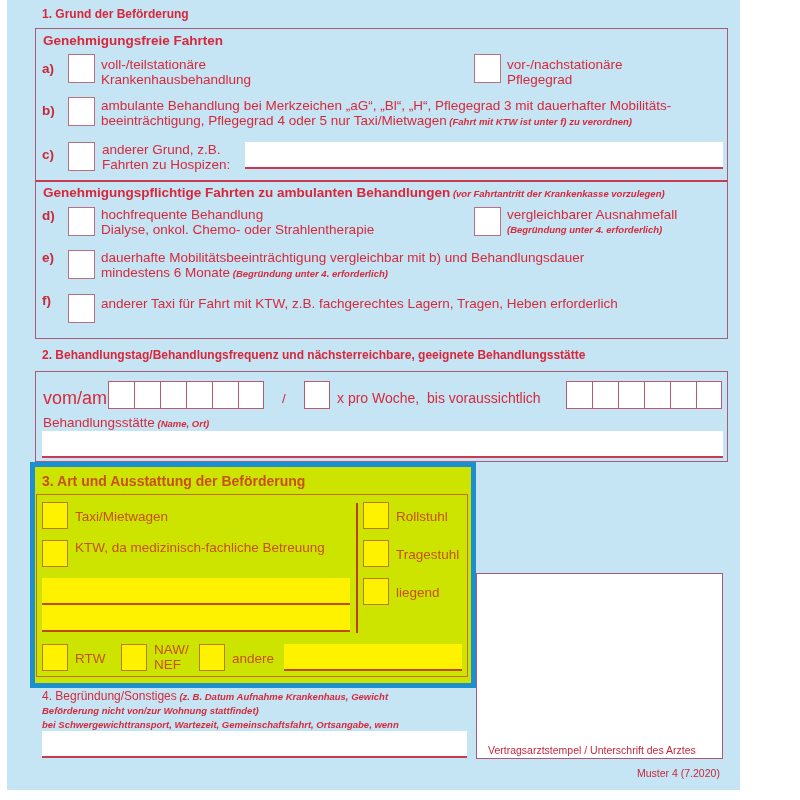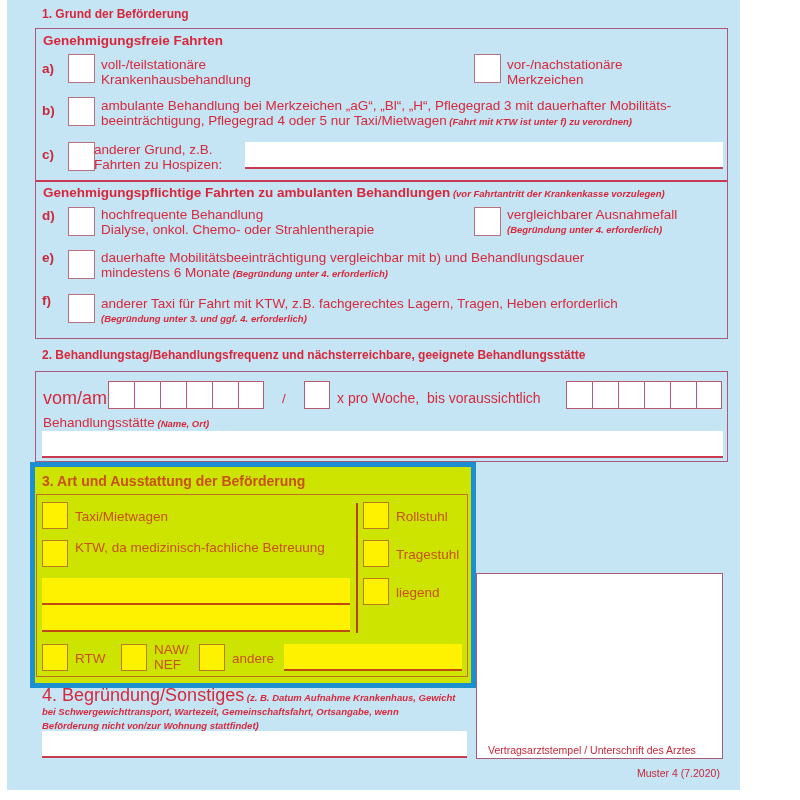--- a/index.html
+++ b/index.html
@@ -47,33 +47,33 @@
 
 <div class="abs lbl" style="left:42px; top:61px;">a)</div>
 <div class="cb" style="left:68px; top:54px;"></div>
 <div class="abs reg bold" style="left:101px; top:57px;">
   <div>voll-/teilstationäre</div>
   <div>Krankenhausbehandlung</div>
 </div>
 <div class="cb" style="left:474px; top:54px;"></div>
 <div class="abs reg bold" style="left:507px; top:57px;">
   <div>vor-/nachstationäre</div>
-  <div>Merkzeichen</div>
+  <div>Pflegegrad</div>
 </div>
 
 <div class="abs lbl" style="left:42px; top:103px;">b)</div>
 <div class="cb" style="left:68px; top:97px;"></div>
 <div class="abs reg" style="left:101px; top:98px; white-space:nowrap;">
   <div><span class="bold">ambulante Behandlung</span><span> bei Merkzeichen „aG“, „Bl“, „H“, Pflegegrad 3 mit dauerhafter Mobilitäts-</span></div>
   <div><span>beeinträchtigung, Pflegegrad 4 oder 5 </span><span class="bold">nur Taxi/Mietwagen</span><span class="note"> (Fahrt mit KTW ist unter f) zu verordnen)</span></div>
 </div>
 
 <div class="abs lbl" style="left:42px; top:147px;">c)</div>
 <div class="cb" style="left:68px; top:142px;"></div>
-<div class="abs reg" style="left:94px; top:142px; white-space:nowrap;">
+<div class="abs reg" style="left:102px; top:142px; white-space:nowrap;">
   <div><span class="bold">anderer Grund</span><span>, z.B.</span></div>
   <div>Fahrten zu Hospizen:</div>
 </div>
 <div class="field-white" style="left:245px; top:142px; width:478px; height:27px;"></div>
 
 <div class="abs h2" style="left:43px; top:185px; white-space:nowrap;">
   <span>Genehmigungspflichtige Fahrten zu ambulanten Behandlungen</span><span class="note"> (vor Fahrtantritt der Krankenkasse vorzulegen)</span>
 </div>
 
 <div class="abs lbl" style="left:42px; top:208px;">d)</div>
@@ -92,21 +92,20 @@
 <div class="cb" style="left:68px; top:250px;"></div>
 <div class="abs reg" style="left:101px; top:250px; white-space:nowrap;">
   <div class="bold">dauerhafte Mobilitätsbeeinträchtigung vergleichbar mit b) und Behandlungsdauer</div>
   <div><span class="bold">mindestens 6 Monate</span><span class="note"> (Begründung unter 4. erforderlich)</span></div>
 </div>
 
 <div class="abs lbl" style="left:42px; top:293px;">f)</div>
 <div class="cb" style="left:68px; top:294px;"></div>
 <div class="abs reg" style="left:101px; top:296px; white-space:nowrap;">
   <div><span class="bold">anderer Taxi für Fahrt mit KTW</span><span>, z.B. fachgerechtes Lagern, Tragen, Heben erforderlich</span></div>
-  <div class="note">(Begründung unter 3. und ggf. 4. erforderlich)</div>
 </div>
 
 <div class="abs h1" style="left:42px; top:348px; white-space:nowrap;">2. Behandlungstag/Behandlungsfrequenz und nächsterreichbare, geeignete Behandlungsstätte</div>
 
 <div class="box" style="left:35px; top:371px; width:693px; height:91px;"></div>
 
 <div class="abs reg" style="left:43px; top:391px; font-size:18px;">vom/am</div>
 <div class="digit-group" style="left:108px; top:381px;">
   <div class="digit"></div>
   <div class="digit"></div>
@@ -168,22 +167,22 @@
 <div class="abs s3-text" style="left:154px; top:642px;">
   <div>NAW/</div>
   <div>NEF</div>
 </div>
 
 <div class="ycb" style="left:199px; top:644px;"></div>
 <div class="abs s3-text" style="left:232px; top:651px;">andere</div>
 <div class="yfield" style="left:284px; top:644px; width:178px; height:27px;"></div>
 
 <div class="abs" style="left:42px; top:688px; width:430px; line-height:14px; color:#d62a3c;">
-  <div style="white-space:nowrap;"><span class="bold" style="font-size:18px;">4. Begründung/Sonstiges</span><span class="note"> (z. B. Datum Aufnahme Krankenhaus, Gewicht</span></div>
+  <div style="white-space:nowrap;"><span class="bold" style="font-size:12px;">4. Begründung/Sonstiges</span><span class="note"> (z. B. Datum Aufnahme Krankenhaus, Gewicht</span></div>
+  <div class="note" style="white-space:nowrap;">Beförderung nicht von/zur Wohnung stattfindet)</div>
   <div class="note" style="white-space:nowrap;">bei Schwergewichttransport, Wartezeit, Gemeinschaftsfahrt, Ortsangabe, wenn</div>
-  <div class="note" style="white-space:nowrap;">Beförderung nicht von/zur Wohnung stattfindet)</div>
 </div>
 <div class="field-white" style="left:42px; top:731px; width:425px; height:27px;"></div>
 
 <div class="abs" style="left:476px; top:573px; width:247px; height:186px; background:#fff; border:1px solid #a85a78;"></div>
 <div class="abs" style="left:488px; top:744px; font-size:10.5px; color:#c8283a; white-space:nowrap;">Vertragsarztstempel / Unterschrift des Arztes</div>
 
 <div class="abs" style="left:637px; top:767px; font-size:10.5px; color:#c8283a; white-space:nowrap;">Muster 4 (7.2020)</div>
 
 </body></html>

